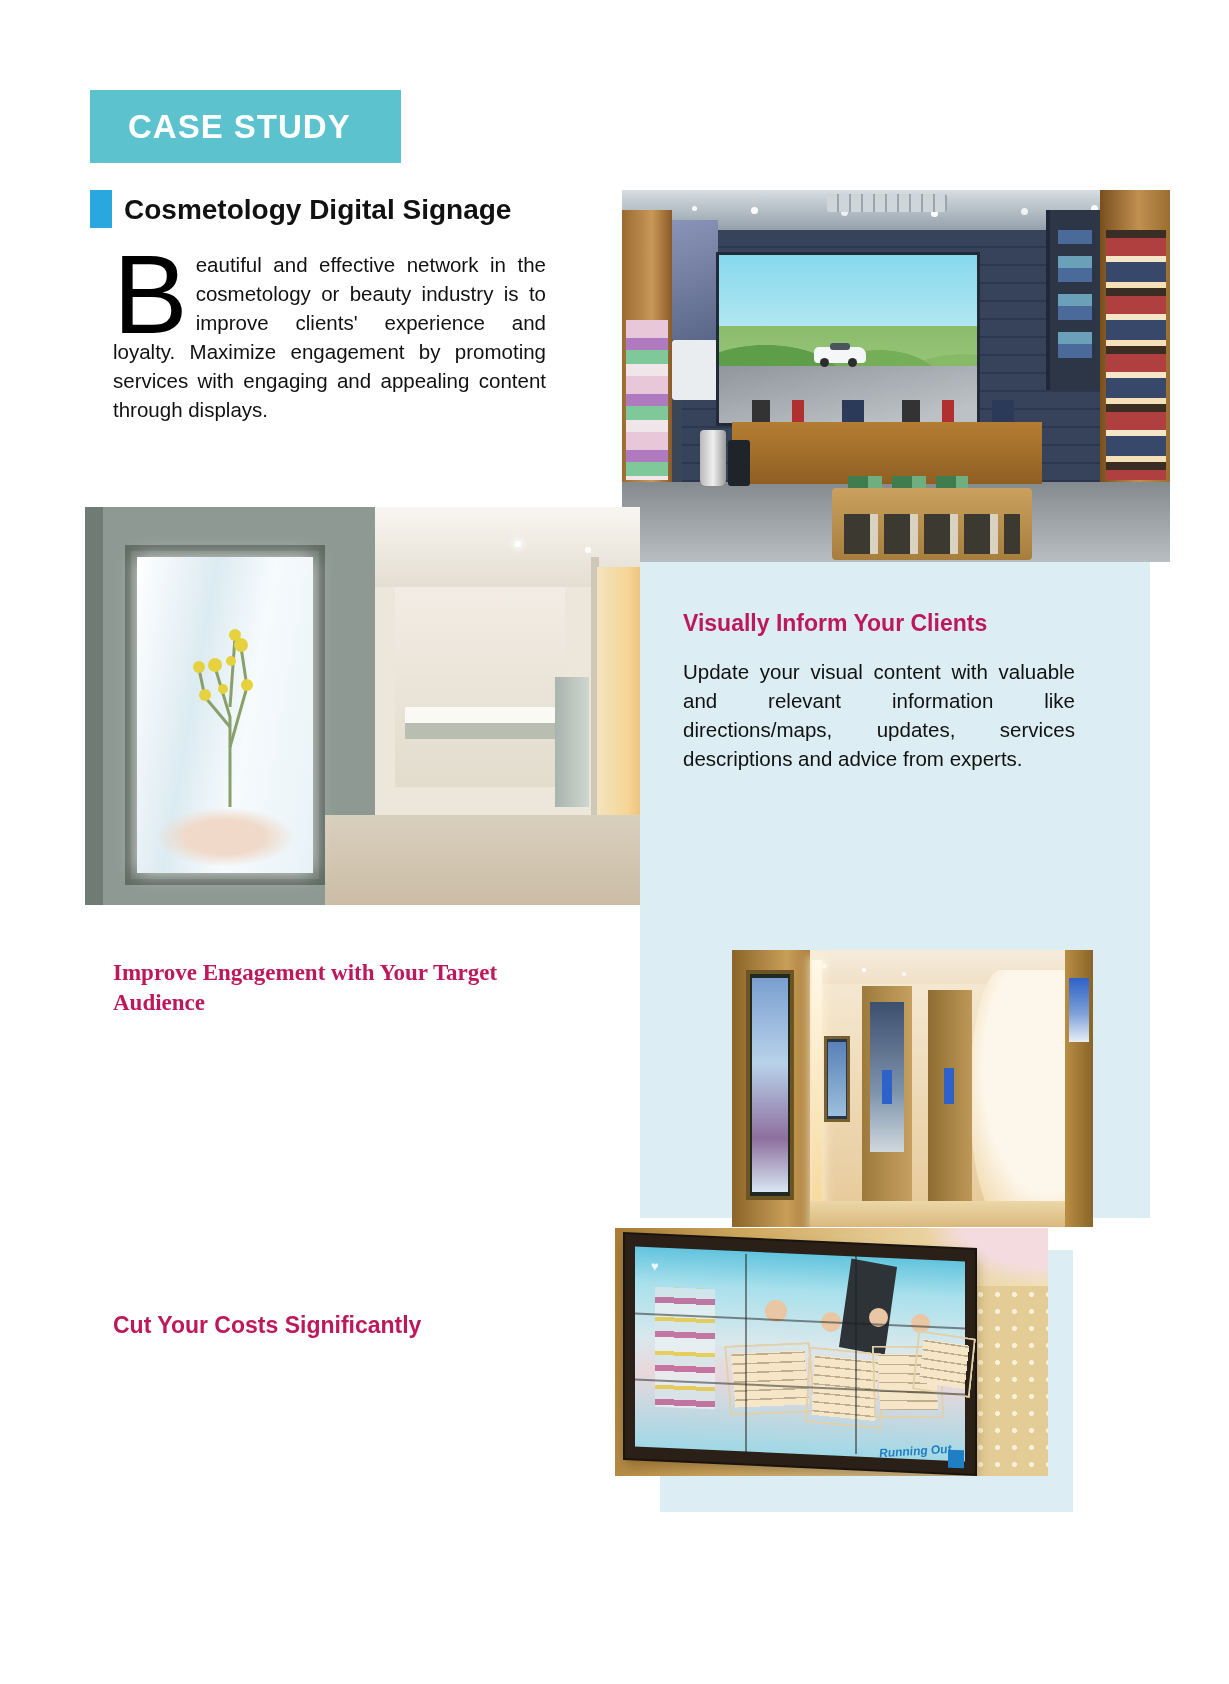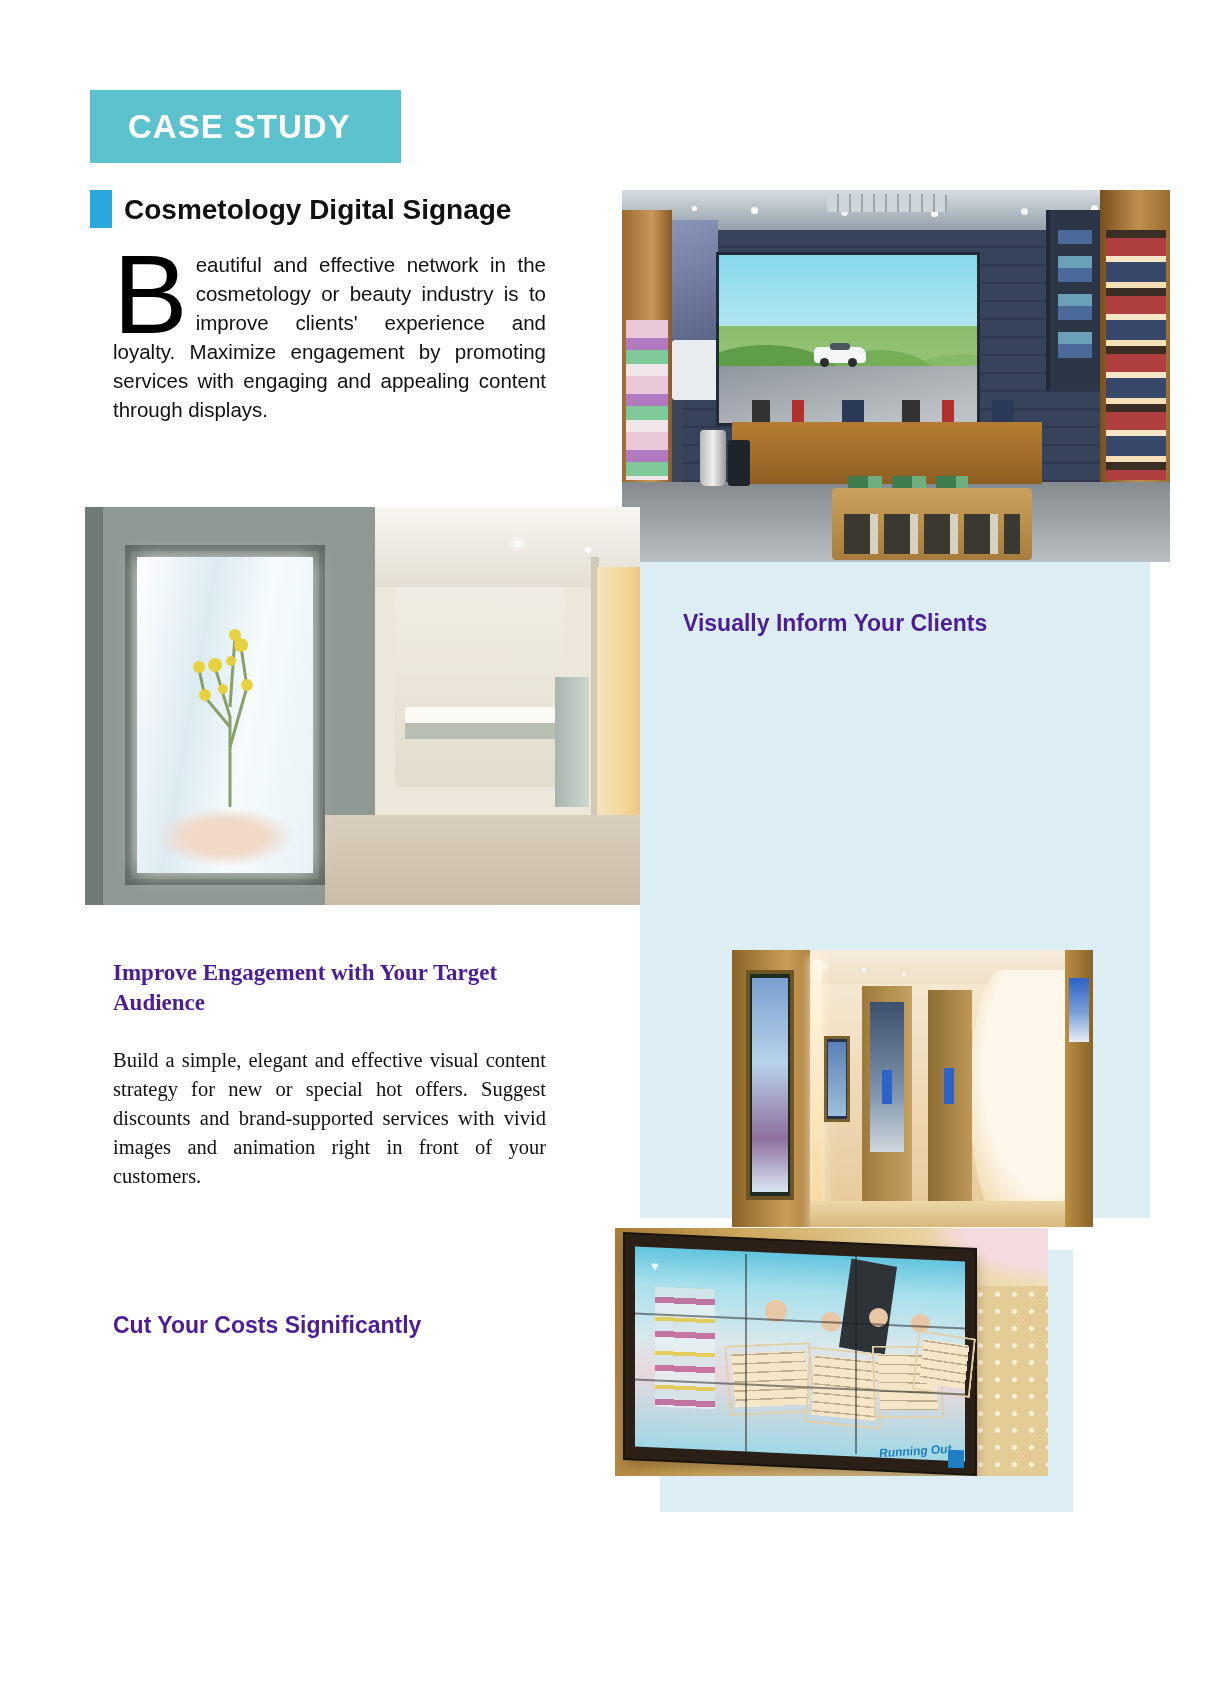--- a/index.html
+++ b/index.html
@@ -16,21 +16,21 @@
   }
   .banner-label{color:#ffffff;font-weight:bold;font-size:33px;letter-spacing:1px;}
   .title-row{left:90px;top:190px;display:flex;align-items:flex-start;}
   .title-bullet{width:22px;height:38px;background:#29A8E0;margin-right:12px;flex:0 0 auto;}
   .page-title{font-size:28px;font-weight:bold;padding-top:4px;white-space:nowrap;}
 
   
   .intro{left:113px;top:250px;width:433px;font-size:20.5px;line-height:29px;text-align:justify;}
   .dropcap{float:left;font-size:112px;line-height:82px;margin:4px 8px 0 0;font-weight:400;color:#000;}
   .section{z-index:5;}
-  .sec-heading{font-size:23px;font-weight:bold;color:#4c1d95;margin:0 0 19px 0;line-height:30px;}
+  .sec-heading{font-size:23px;font-weight:bold;color:#be185d;margin:0 0 19px 0;line-height:30px;}
   .sec-body{font-size:20.5px;line-height:29px;text-align:justify;margin:0;color:#111;}
   .section-inform{left:683px;top:608px;width:392px;}
   .section-engage{left:113px;top:958px;width:433px;font-family:Liberation Serif, serif;}
   .section-engage .sec-heading{width:400px;margin-bottom:28px;}
   .section-costs{left:113px;top:1310px;width:433px;}
   .section-costs .sec-heading{margin-bottom:28px;}
 
   
   .panel{background:#DCEEF3;z-index:1;}
   .panel-inform{left:640px;top:562px;width:510px;height:656px;}
@@ -230,25 +230,25 @@
         <circle cx="30" cy="98" r="6"></circle>
           <circle cx="72" cy="88" r="6"></circle>
         <circle cx="48" cy="92" r="5"></circle>
           <circle cx="56" cy="64" r="5"></circle>
       </g>
     </svg>
   </div>
 
   <div class="abs section section-inform">
     <h3 class="sec-heading">Visually Inform Your Clients</h3>
+    <p class="sec-body">Update your visual content with valuable and relevant information like directions/maps, updates, services descriptions and advice from experts.</p>
   </div>
 
   <div class="abs section section-engage">
     <h3 class="sec-heading">Improve Engagement with Your Target Audience</h3>
-    <p class="sec-body">Build a simple, elegant and effective visual content strategy for new or special hot offers. Suggest discounts and brand-supported services with vivid images and animation right in front of your customers.</p>
   </div>
 
   <div class="abs photo photo-corridor">
     <div class="abs co-ceiling"></div>
     <div class="abs co-light"></div>
     <div class="abs co-curvewall"></div>
     <div class="abs co-leftwall"></div>
     <div class="abs co-screen1"></div>
     <div class="abs co-screen1-img"></div>
     <div class="abs co-glowstrip"></div>

